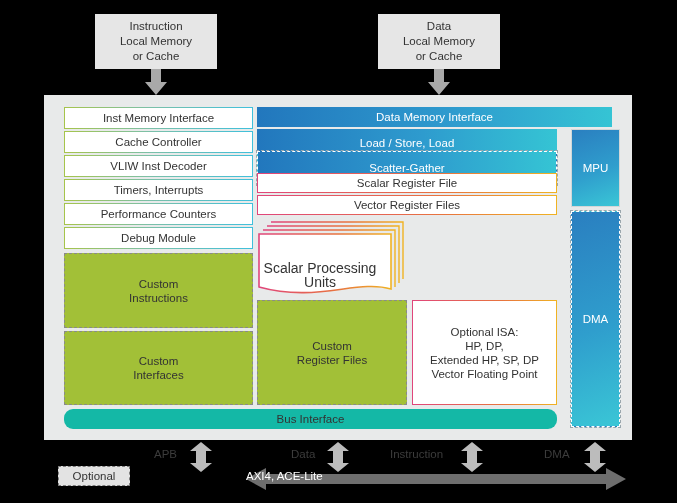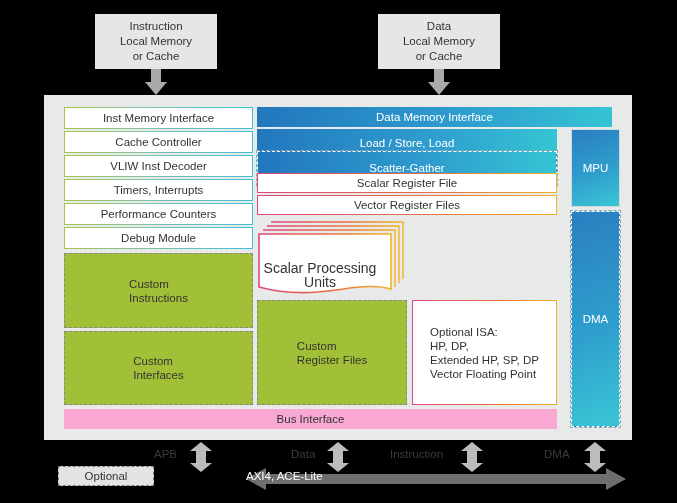--- a/index.html
+++ b/index.html
@@ -27,20 +27,21 @@
   
   .panel {
     position: absolute;
     left: 44px; top: 95px; width: 588px; height: 345px;
     background: #e8eaea;
   }
 
   .box {
     position: absolute;
     display: flex; align-items: center; justify-content: center;
+    text-align: center;
     font-size: 11.5px;
     line-height: 14px;
     color: #333;
     white-space: pre-line;
   }
 
   
   .gc-border {
     background:
       linear-gradient(#fff,#fff) padding-box,
@@ -65,21 +66,21 @@
     margin-left: 8px;
   }
   .green-fill {
     background: #a2c037;
     color: #333;
     border: 1.5px dashed #8a8a8a;
   }
   .dashed-blue { border: 1.5px dashed #ffffff; outline: 1px dashed #9aa7ad; }
   .solid-light { border: 1.5px solid #d2d7d8; }
   .gray-bar {
-    background: #f9a8d4; color: #333;
+    background: #14b8a6; color: #333; border-radius: 9px;
   }
 
   
   .spu-wrap { position: absolute; }
   .spu-label {
     position: absolute; left: 0; top: 30px; width: 126px;
     text-align: center; font-size: 14px; line-height: 14px;
     color: #333; white-space: pre-line; z-index: 5;
   }
 
@@ -246,17 +247,17 @@
 
   <div class="bus-arrow" style="left:246px; top:466px; width:380px; height:26px;">
     <svg width="380" height="26" viewBox="0 0 380 26">
       <polygon points="0,13 20,2 20,8 360,8 360,2 380,13 360,24 360,18 20,18 20,24" fill="#6e6e6e"></polygon>
     </svg>
     <div class="bus-arrow-text">
       <span>AXI4,  ACE-Lite</span>
     </div>
   </div>
 
-  <div class="legend" style="left:58px; top:466px; width:96px; height:20px;">
+  <div class="legend" style="left:58px; top:466px; width:72px; height:20px;">
     <span>Optional</span>
   </div>
 
 </div>
 
 </body></html>

